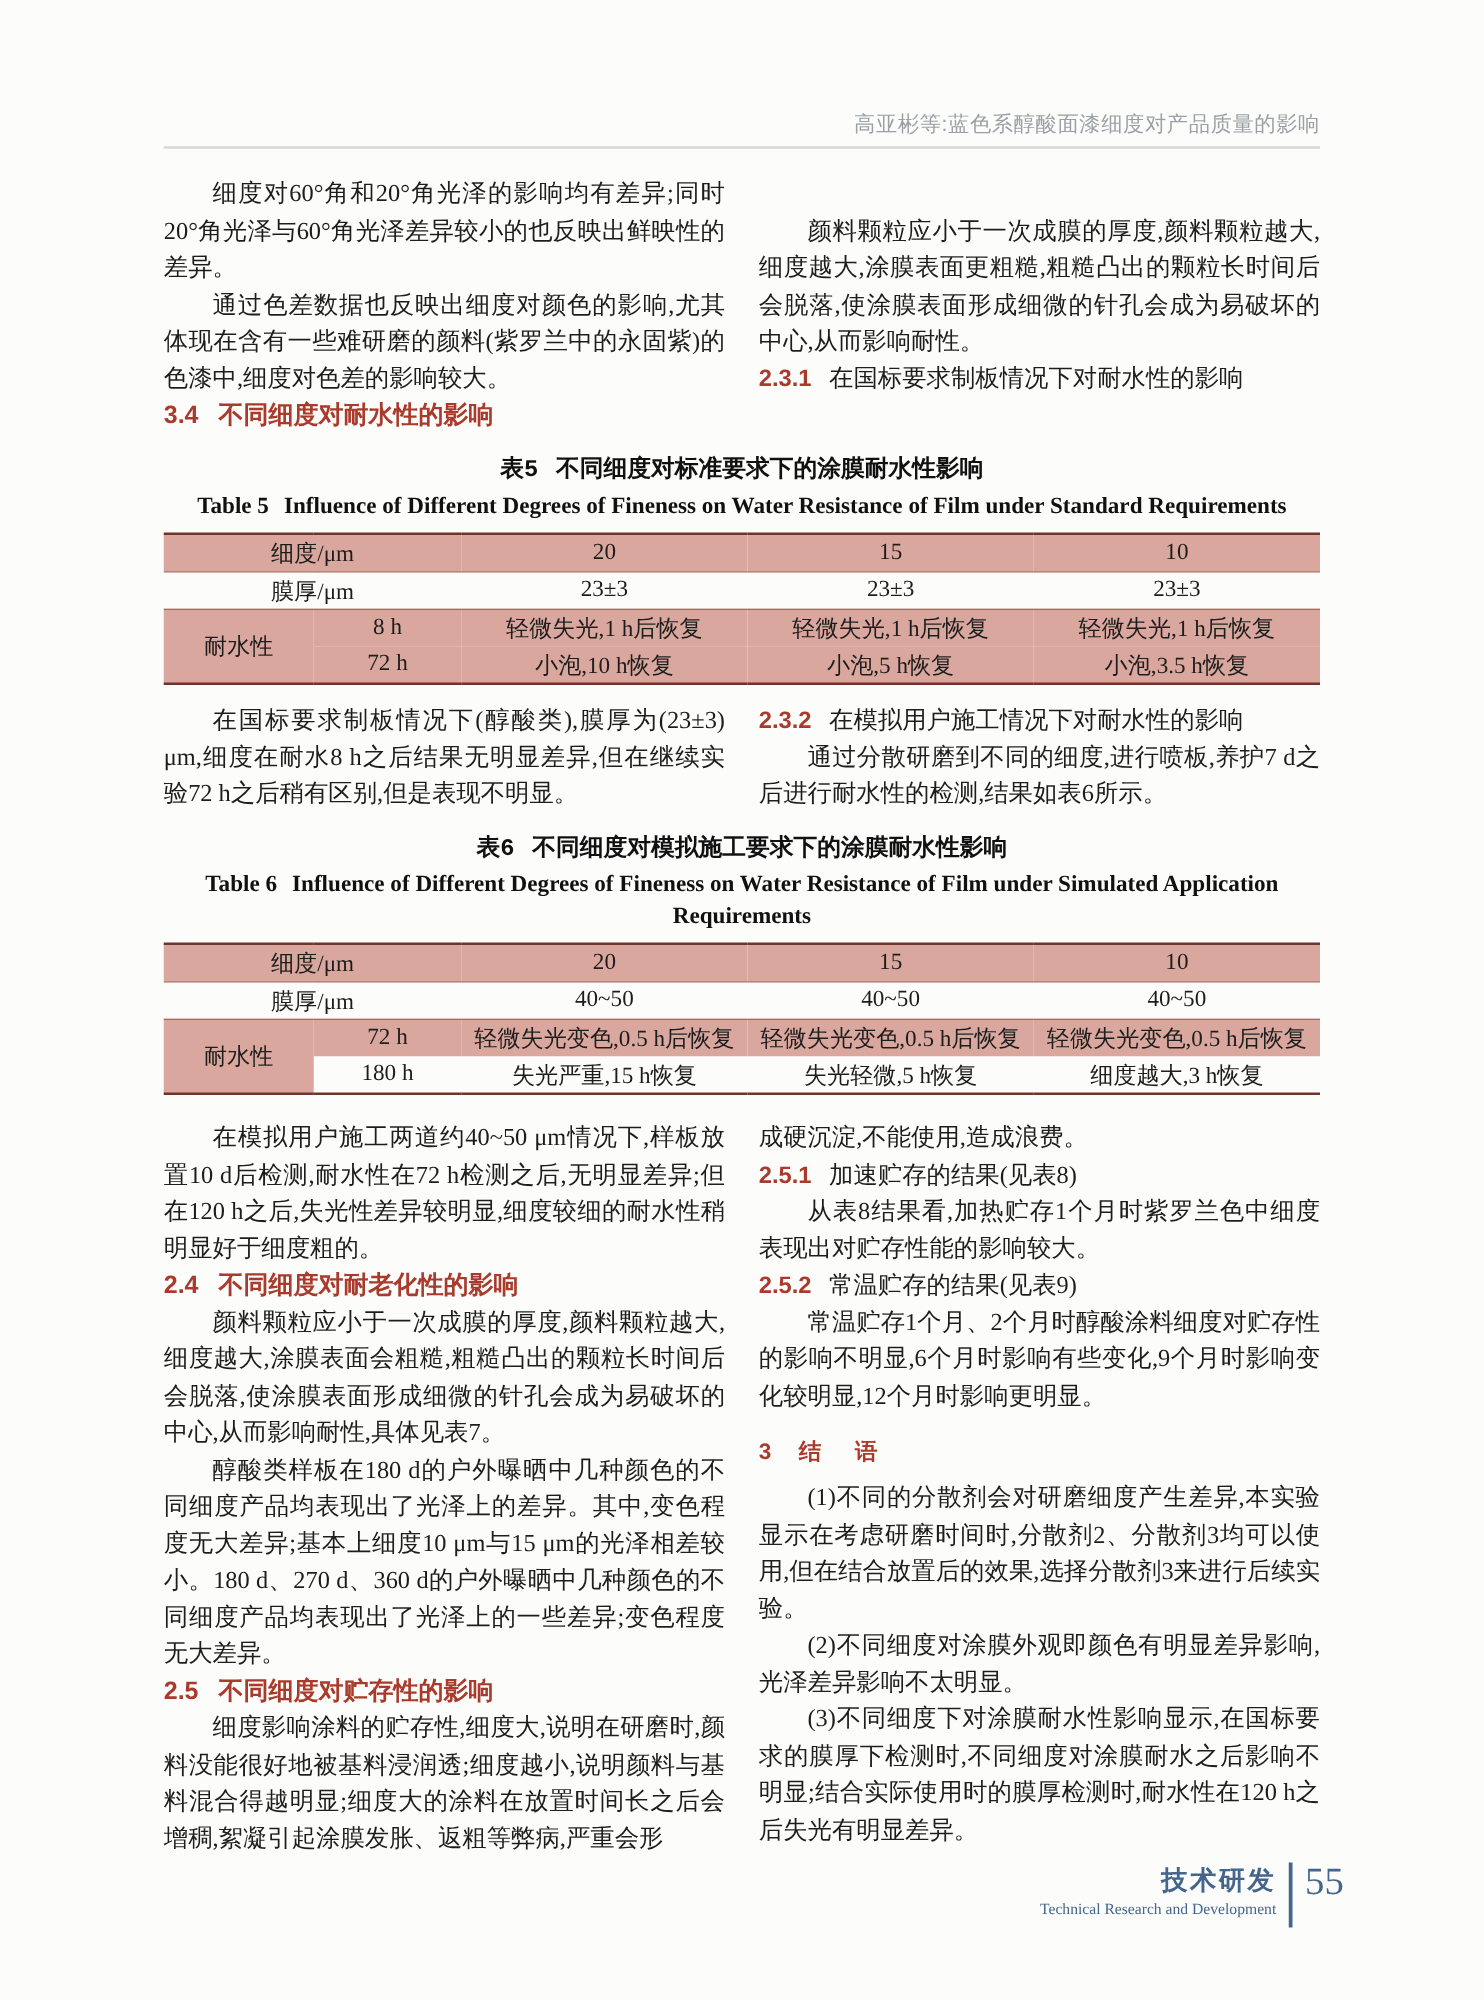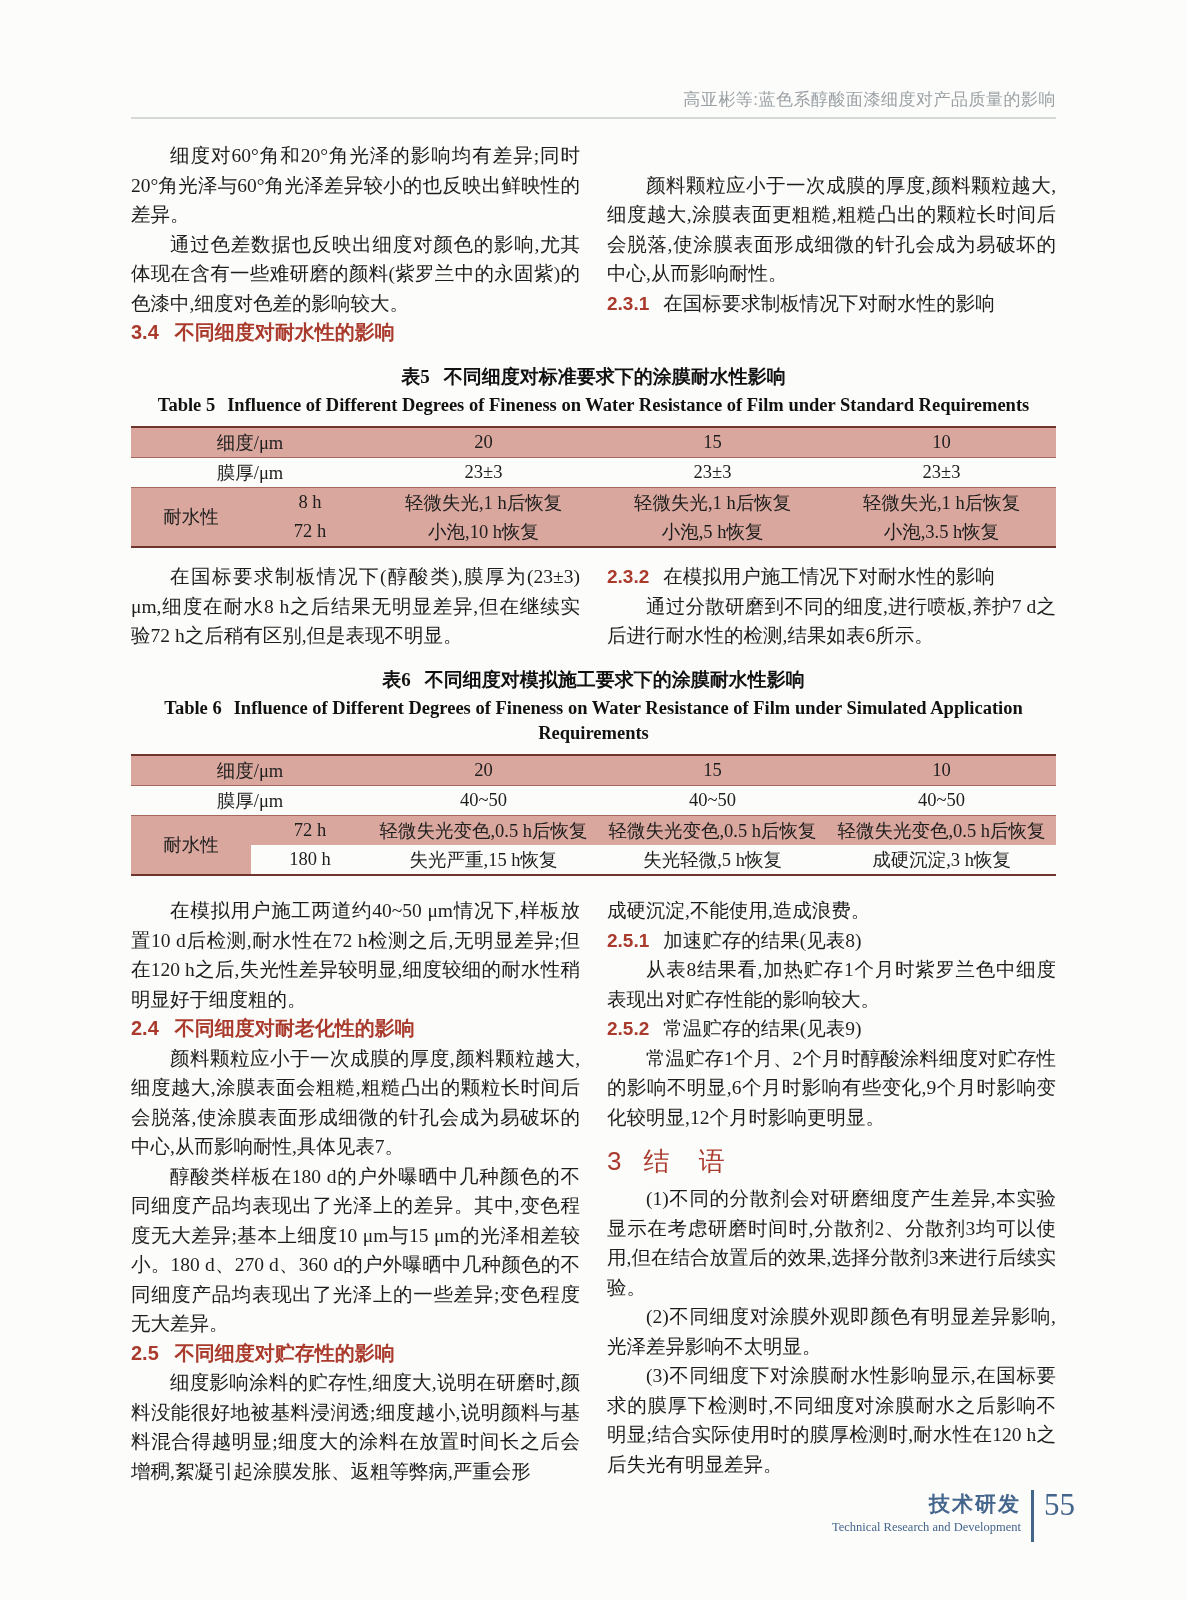--- a/index.html
+++ b/index.html
@@ -35,29 +35,29 @@
     font-weight:bold; color:#a93a2c; font-size:20px; line-height:29.5px;
   }
   h2.sec .num { margin-right:16px; }
   h3.subsec { font-size:19.5px; line-height:29.5px; font-weight:normal; }
   h3.subsec .num {
     color:#a93a2c; font-family:"Liberation Sans","DejaVu Sans",sans-serif;
     font-weight:bold; margin-right:14px; font-size:19px;
   }
   h1.concl {
     font-family:"Liberation Sans","DejaVu Sans",sans-serif;
-    color:#a93a2c; font-size:26px; line-height:30px; margin:14px 0 8px 0; font-weight:normal;
+    color:#a93a2c; font-size:18px; line-height:30px; margin:14px 0 8px 0; font-weight:bold;
   }
   h1.concl .num { margin-right:22px; }
   h1.concl .concl-title { word-spacing:22px; }
 
   
   .table-block { margin-top:16px; }
   .tbl-title-cn {
-    text-align:center; font-family:Liberation Serif, serif;
+    text-align:center; font-family:Liberation Mono, monospace;
     font-weight:bold; font-size:19px; line-height:25px; color:#111;
   }
   .tbl-title-cn .t-label { margin-right:14px; }
   .tbl-title-en {
     text-align:center; font-weight:bold; font-size:18.5px; line-height:25px;
     margin-top:4px; color:#111;
   }
   .tbl-title-en .t-label { margin-right:12px; }
   table.data {
     width:100%; border-collapse:collapse; margin-top:8px; font-size:18.5px;
@@ -195,21 +195,21 @@
           <td rowspan="2" class="pink">耐水性</td>
           <td class="pink">72 h</td>
           <td class="pink">轻微失光变色,0.5 h后恢复</td>
           <td class="pink">轻微失光变色,0.5 h后恢复</td>
           <td class="pink">轻微失光变色,0.5 h后恢复</td>
         </tr>
         <tr>
           <td>180 h</td>
           <td>失光严重,15 h恢复</td>
           <td>失光轻微,5 h恢复</td>
-          <td>成硬沉淀,3 h恢复</td>
+          <td>细度越大,3 h恢复</td>
         </tr>
       </tbody>
         </table>
     </section>
 
     <section class="cols region-c">
       <div class="col">
         <p class="body">在模拟用户施工两道约40~50 μm情况下,样板放置10 d后检测,耐水性在72 h检测之后,无明显差异;但在120 h之后,失光性差异较明显,细度较细的耐水性稍明显好于细度粗的。</p>
         <h2 class="sec">
           <span class="num">2.4</span><span>不同细度对耐老化性的影响</span>

